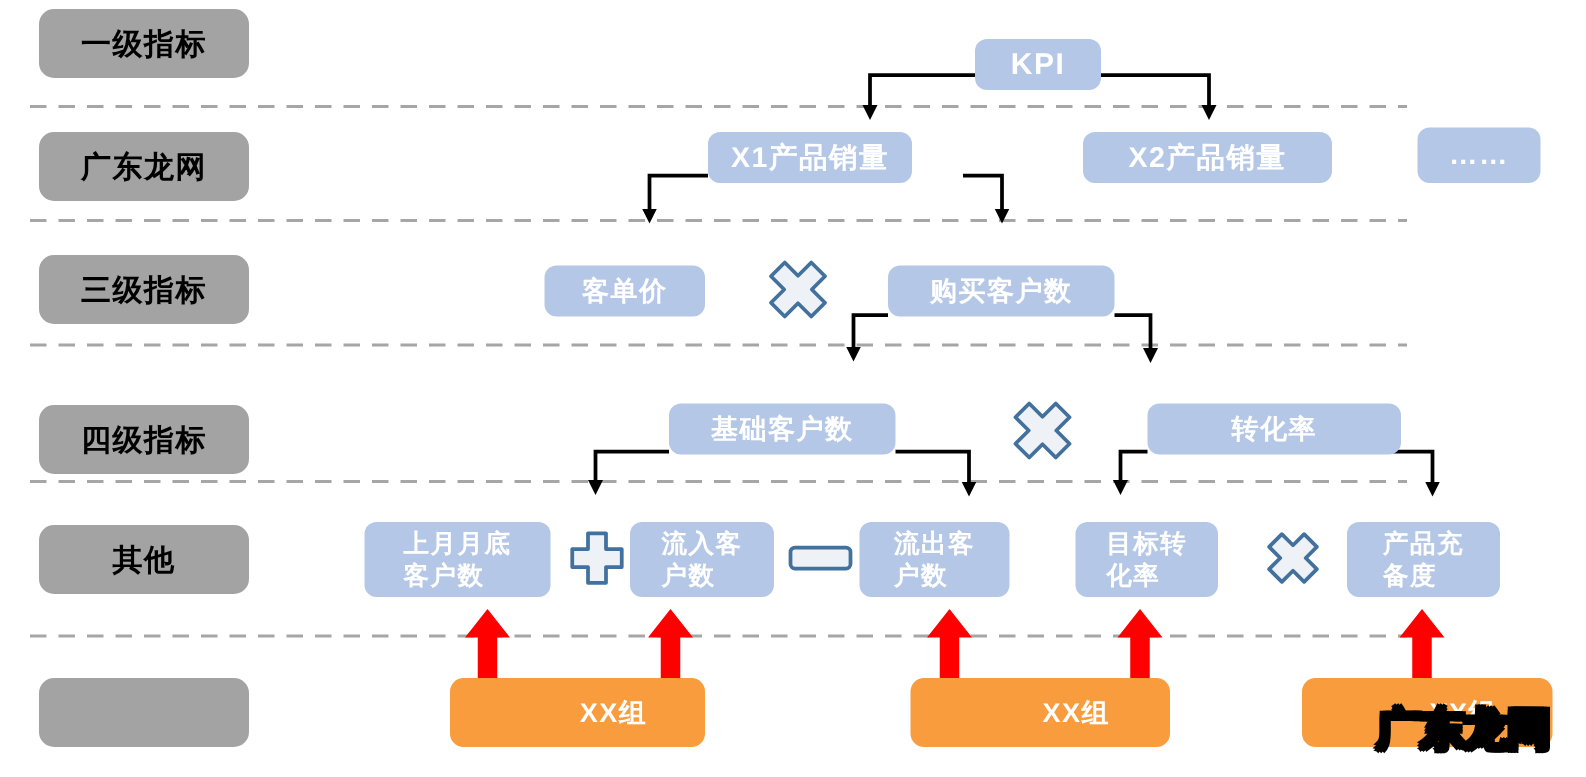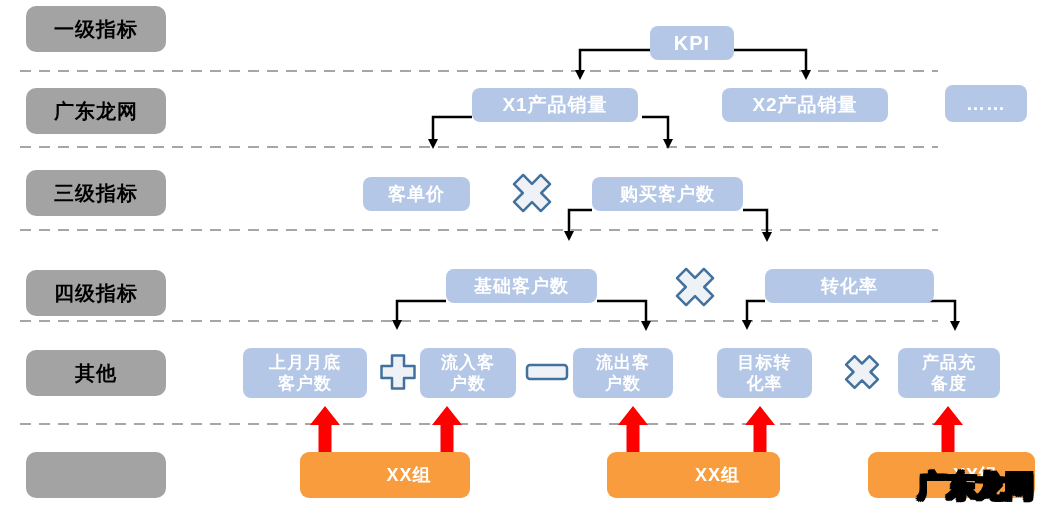--- a/index.html
+++ b/index.html
@@ -12,21 +12,21 @@
   .rowlabel {
     position:absolute; left:26px; width:140px; height:46px;
     background:#a3a3a3; border-radius:10px;
     display:flex; align-items:center; justify-content:center;
     color:#000; font-weight:bold; font-size:20px; letter-spacing:1px;
     z-index:1;
   }
   .node {
     position:absolute; background:#b4c7e7; border-radius:8px;
     display:flex; align-items:center; justify-content:center;
-    color:#ffffff; font-weight:bold; text-align:center;
+    color:#ffffff; font-weight:bold; 
     white-space:pre-line; letter-spacing:1px; z-index:1;
   }
   .group {
     position:absolute; top:452px; height:46px;
     background:#f89c3d; border-radius:9px;
     display:flex; align-items:center; justify-content:center;
     color:#ffffff; font-weight:bold; font-size:18px; letter-spacing:1px;
     z-index:1;
     padding-left:48px;
   }
@@ -90,21 +90,21 @@
   </svg>
 
   <div class="rowlabel" style="top:6px">一级指标</div>
   <div class="rowlabel" style="top:88px">广东龙网</div>
   <div class="rowlabel" style="top:170px">三级指标</div>
   <div class="rowlabel" style="top:270px">四级指标</div>
   <div class="rowlabel" style="top:350px">其他</div>
   <div class="rowlabel" style="top:452px"></div>
 
   <div class="node" style="left:650px;top:26px;width:84px;height:34px;font-size:20px">KPI</div>
-  <div class="node" style="left:472px;top:88px;width:166px;height:34px;font-size:19px">X1产品销量</div>
+  <div class="node" style="left:472px;top:88px;width:136px;height:34px;font-size:19px">X1产品销量</div>
   <div class="node" style="left:722px;top:88px;width:166px;height:34px;font-size:19px">X2产品销量</div>
   <div class="node" style="left:945px;top:85px;width:82px;height:37px;font-size:19px">……</div>
 
   <div class="node" style="left:363px;top:177px;width:107px;height:34px;font-size:18px">客单价</div>
   <div class="node" style="left:592px;top:177px;width:151px;height:34px;font-size:18px">购买客户数</div>
 
   <div class="node" style="left:446px;top:269px;width:151px;height:34px;font-size:18px">基础客户数</div>
   <div class="node" style="left:765px;top:269px;width:169px;height:34px;font-size:18px">转化率</div>
 
   <div class="node" style="left:243px;top:348px;width:124px;height:50px;font-size:17px;line-height:1.25">上月月底

